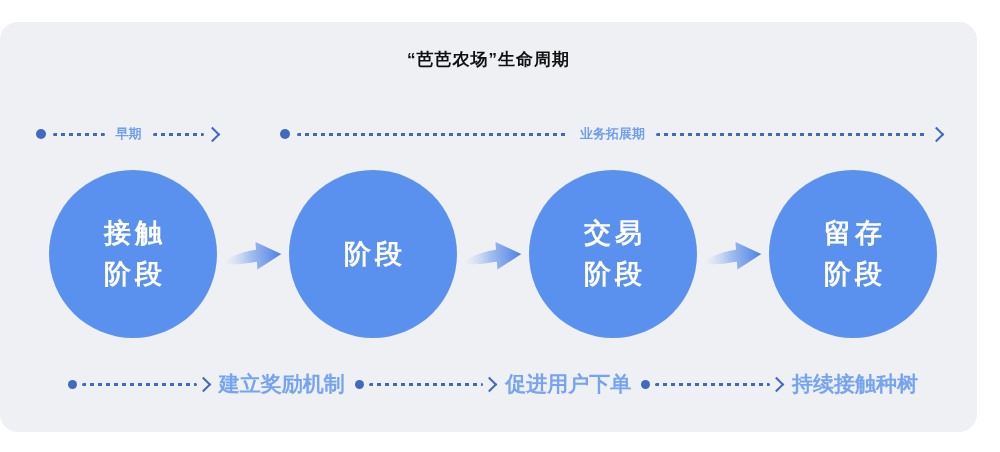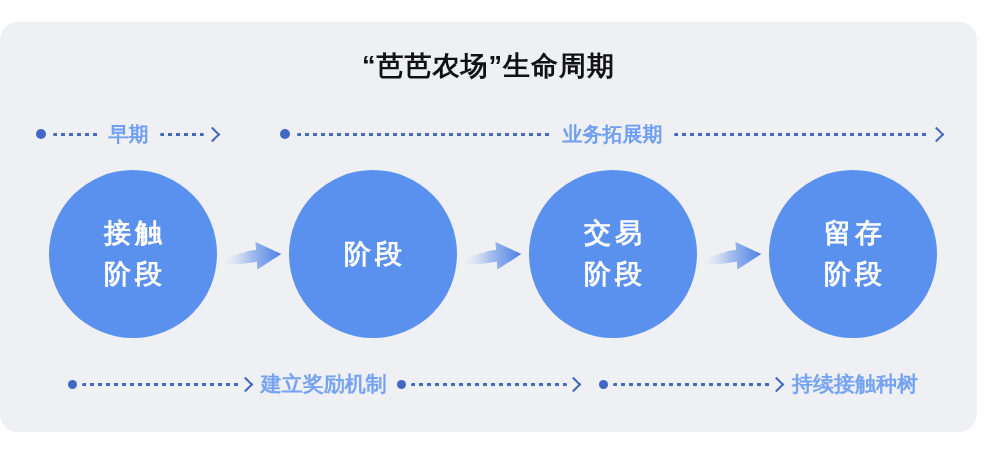--- a/index.html
+++ b/index.html
@@ -16,39 +16,39 @@
     left: 0; top: 22px;
     width: 977px; height: 410px;
     background: #EEF0F4;
     border-radius: 18px;
   }
   .title {
     position: absolute;
     top: 26px; left: 0; right: 0;
     margin: 0;
     text-align: center;
-    font-size: 27px;
+    font-size: 17px;
     font-weight: 700;
     color: #111111;
     letter-spacing: 1px;
   }
   
   .tl {
     position: absolute;
     top: 100px;
     height: 24px;
     display: flex;
     align-items: center;
     gap: 7px;
   }
   .tl1 { left: 36px; width: 182px; }
   .tl2 { left: 280px; width: 662px; }
   .tl-label {
     color: #6F9EF2;
-    font-size: 20px;
+    font-size: 13px;
     font-weight: 700;
     white-space: nowrap;
     padding: 0 4px;
   }
   .dot {
     width: 10px; height: 10px;
     border-radius: 50%;
     background: #4269C2;
     flex: 0 0 auto;
   }
@@ -193,20 +193,21 @@
         <span class="dot sm"></span>
         <span class="dash"></span>
         <span class="chev"></span>
       </span>
       <span class="action-label">建立奖励机制</span>
       <span class="conn">
         <span class="dot sm"></span>
         <span class="dash"></span>
         <span class="chev"></span>
       </span>
+      <span class="action-label">促进用户下单</span>
       <span class="conn">
         <span class="dot sm"></span>
         <span class="dash"></span>
         <span class="chev"></span>
       </span>
       <span class="action-label">持续接触种树</span>
     </div>
 
   </div>
 </div>

